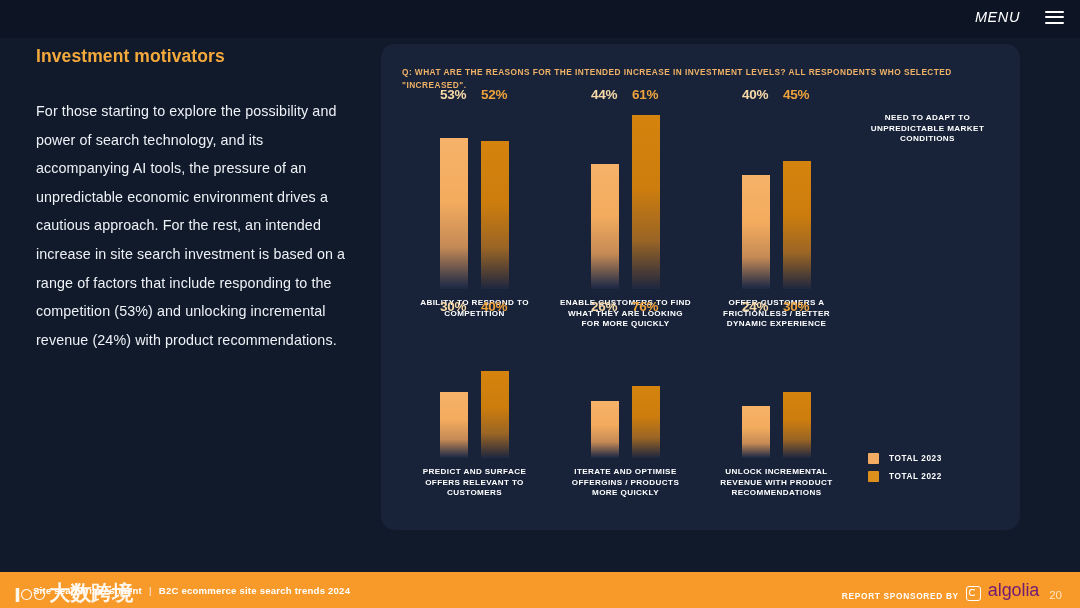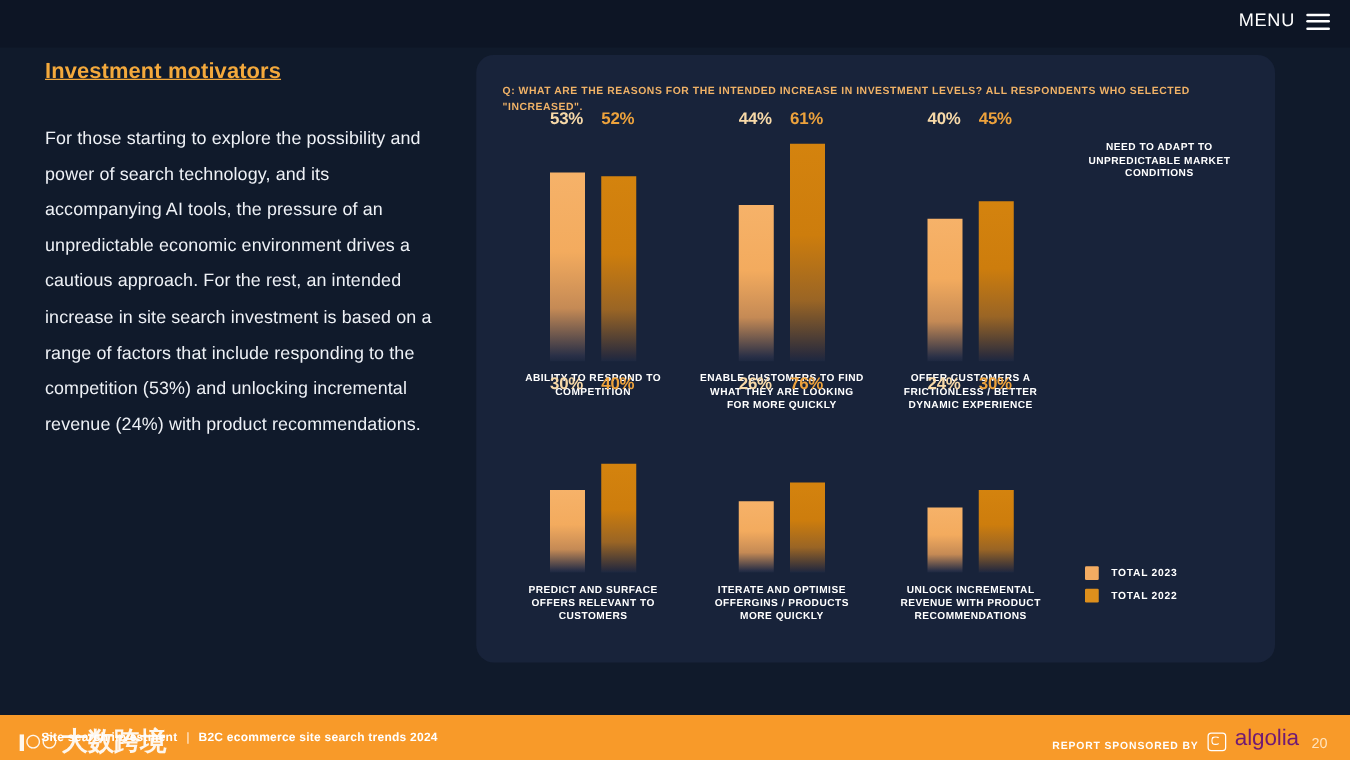--- a/index.html
+++ b/index.html
@@ -22,22 +22,23 @@
     left: 0; top: 0;
     width: 1080px; height: 38px;
     background: #0d1525;
     z-index: 5;
   }
   #menu-button {
     position: absolute;
     right: 16px; top: 9px;
     display: flex;
     align-items: center;
-    gap: 9px;
+    gap: 25px;
     cursor: pointer;
+    font-style: italic;
   }
   #menu-label {
     color: #ffffff;
     font-size: 14.5px;
     letter-spacing: 0.6px;
     font-weight: 500;
   }
   .hamburger {
     display: flex;
     flex-direction: column;
@@ -57,21 +58,20 @@
     position: absolute;
     left: 36px; top: 46px;
     width: 312px;
   }
   #page-title {
     color: #f4a93c;
     font-size: 17.5px;
     font-weight: bold;
     letter-spacing: 0.1px;
     margin: 0 0 30px 0;
-    text-decoration: underline;
   }
   #body-text {
     color: #eef1f6;
     font-size: 14.3px;
     line-height: 28.6px;
     margin: 0;
     letter-spacing: 0.1px;
   }
 
   

